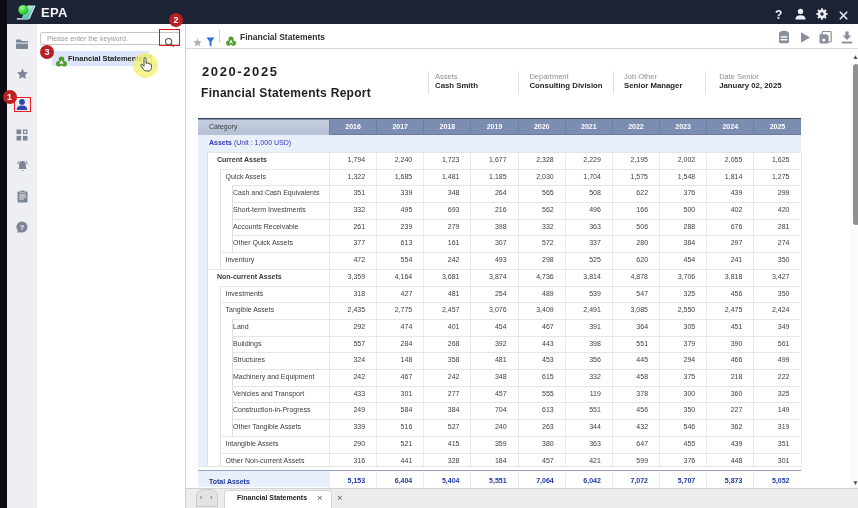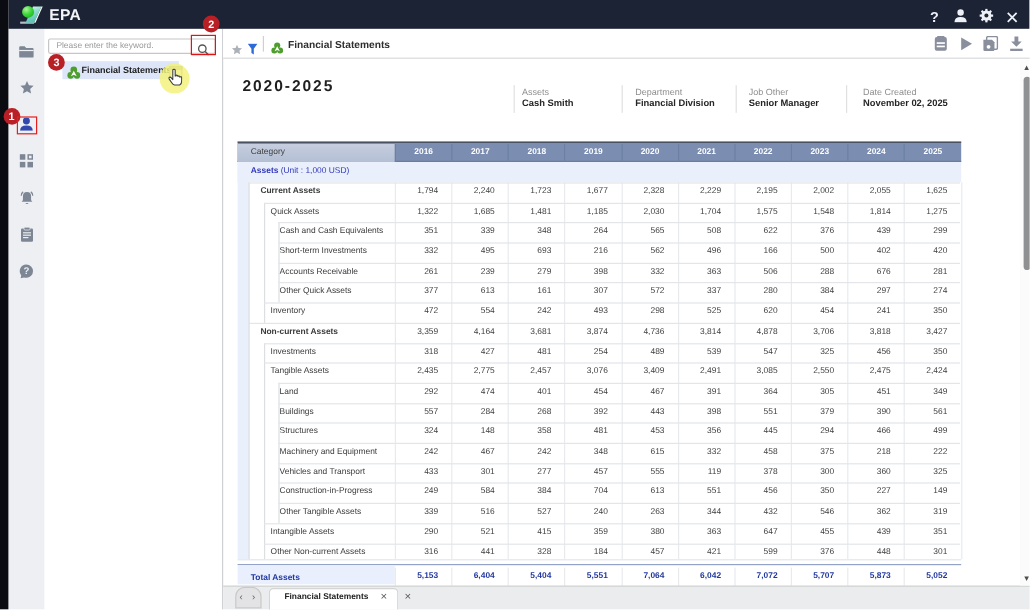--- a/index.html
+++ b/index.html
@@ -179,32 +179,33 @@
           <rect x="3.2" y="0.5" width="9" height="10.5" rx="1" fill="none" stroke="#8a8f9d" stroke-width="1.2"></rect>
           <path d="M0.5 3.2 h7.2 l2.0 2.0 v6.3 q0 1-1 1 h-7.2 q-1 0-1-1 Z" fill="#8a8f9d"></path>
           <circle cx="4.8" cy="9" r="1.6" fill="#fff"></circle>
         </svg></div>
 <div class="abs" style="left:655px;top:6px;"><svg width="12" height="13" viewBox="0 0 12 13">
           <path d="M4.4 0.5 h3.2 v4 h2.8 L6 9 L1.6 4.5 h2.8 Z" fill="#8a8f9d"></path>
           <rect x="0.8" y="10.6" width="10.4" height="1.9" fill="#8a8f9d"></rect>
         </svg></div>
 </div>
 <div id="rpt1">2020-2025</div>
+<div id="rpt2">Financial Statements Report</div>
 <div class="metadiv" style="left:241.7px;"></div>
 <div class="metadiv" style="left:331.7px;"></div>
 <div class="metadiv" style="left:426.8px;"></div>
 <div class="metadiv" style="left:519.4px;"></div>
 <div class="metalabel" style="left:249px;">Assets</div>
 <div class="metaval" style="left:249px;">Cash Smith</div>
 <div class="metalabel" style="left:343.4px;">Department</div>
-<div class="metaval" style="left:343.4px;">Financial Division</div>
+<div class="metaval" style="left:343.4px;">Consulting Division</div>
 <div class="metalabel" style="left:438px;">Job Other</div>
 <div class="metaval" style="left:438px;">Senior Manager</div>
-<div class="metalabel" style="left:533.2px;">Date Created</div>
-<div class="metaval" style="left:533.2px;">November 02, 2025</div>
+<div class="metalabel" style="left:533.2px;">Date Senior</div>
+<div class="metaval" style="left:533.2px;">January 02, 2025</div>
 <div id="tbl">
 <div id="thead">
         <div id="cath">Category</div>
         <div class="yh" style="left:131.00px;width:47.15px;">2016</div>
         <div class="yh" style="left:178.15px;width:47.15px;">2017</div>
         <div class="yh" style="left:225.30px;width:47.15px;">2018</div>
         <div class="yh" style="left:272.45px;width:47.15px;">2019</div>
         <div class="yh" style="left:319.60px;width:47.15px;">2020</div>
         <div class="yh" style="left:366.75px;width:47.15px;">2021</div>
         <div class="yh" style="left:413.90px;width:47.15px;">2022</div>

